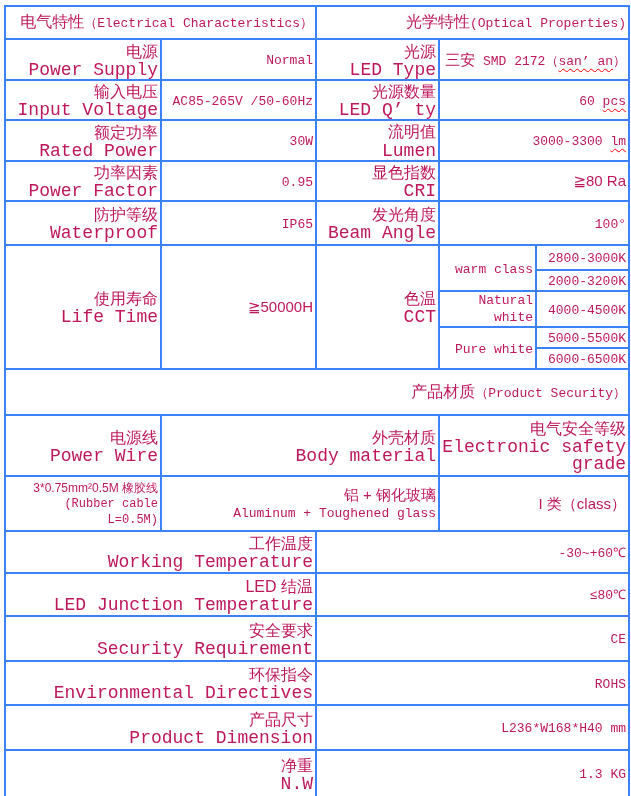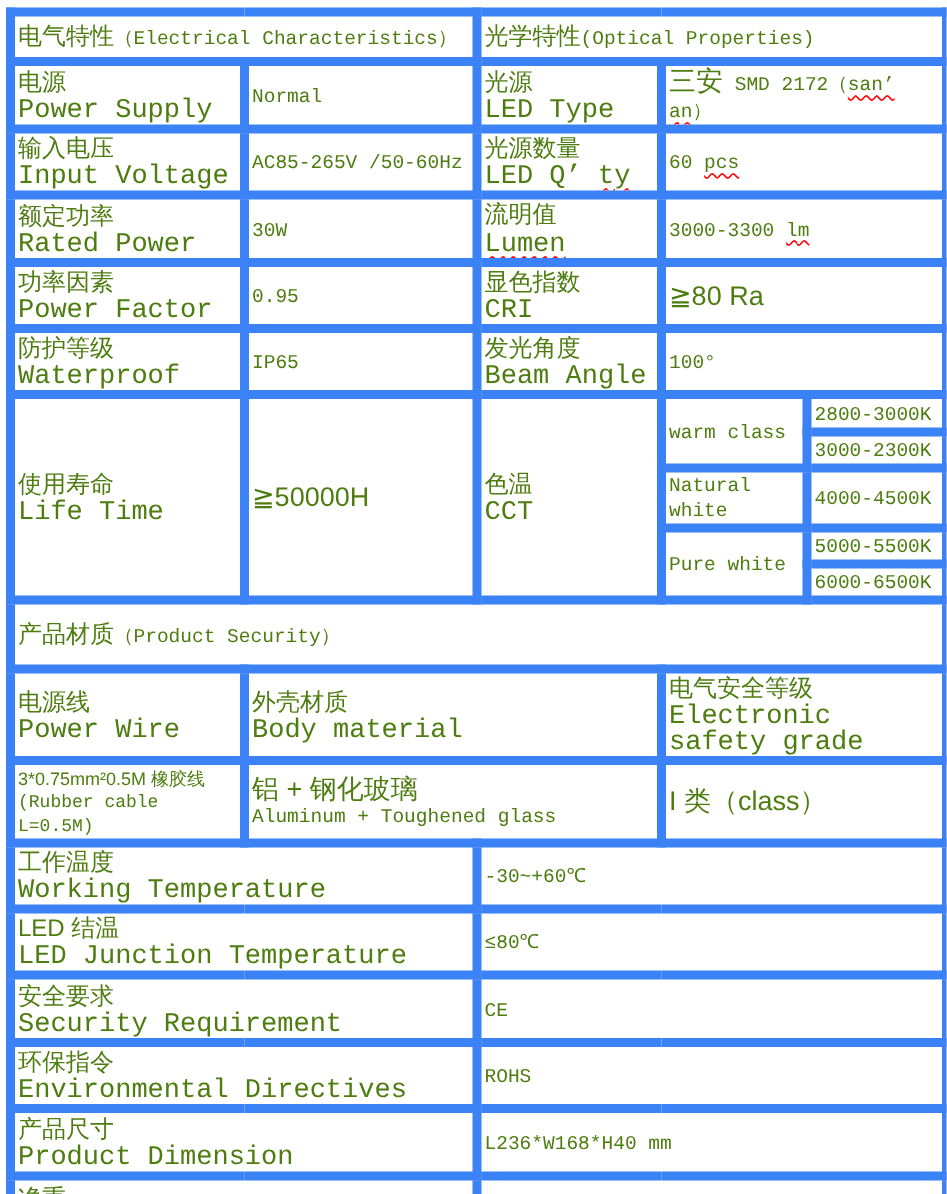--- a/index.html
+++ b/index.html
@@ -15,25 +15,25 @@
     padding: 5px 3px 4px 4px;
     background: #ffffff;
   }
   table.spec {
     border-collapse: collapse;
     table-layout: fixed;
     width: 624px;
     border: 2px solid #000;
   }
   td {
-    border: 6px solid #3b82f6;
-    text-align: left;
+    border: 2px solid #3b82f6;
+    text-align: right;
     vertical-align: middle;
     padding: 0 2px;
-    color: #4d7c0f;
+    color: #be185d;
     overflow: hidden;
   }
   
   .zh {
     font-family: "Liberation Sans", sans-serif;
     font-size: 16px;
     line-height: 21px;
     display: block;
   }
   
@@ -45,21 +45,21 @@
   }
   
   .val {
     font-family: "Liberation Mono", "DejaVu Sans Mono", monospace;
     font-size: 13px;
     line-height: 17px;
   }
   
   .vzh {
     font-family: "Liberation Sans", sans-serif;
-    font-size: 18px;
+    font-size: 15px;
     line-height: 20px;
   }
   .inlinezh {
     font-family: "Liberation Sans", sans-serif;
     font-size: 16px;
   }
   .small .val, .small .vzh { font-size: 12px; line-height: 16px; }
   .vline { display: block; }
   
   .sp {
@@ -192,21 +192,21 @@
       </td>
       <td rowspan="2">
         <span class="val">warm class</span>
       </td>
       <td>
         <span class="val">2800-3000K</span>
       </td>
     </tr>
     <tr style="height:21px">
       <td>
-        <span class="val">3000-2300K</span>
+        <span class="val">2000-3200K</span>
       </td>
     </tr>
     <tr style="height:35px">
       <td>
         <span class="val vline">Natural</span>
         <span class="val vline">white</span>
       </td>
       <td>
         <span class="val">4000-4500K</span>
       </td>

